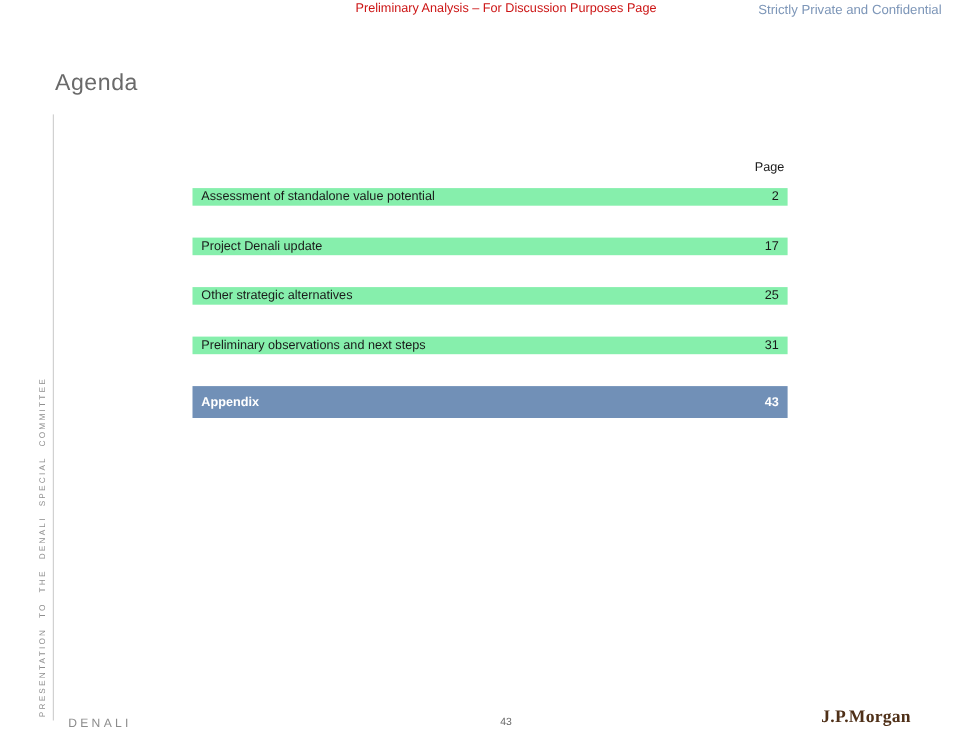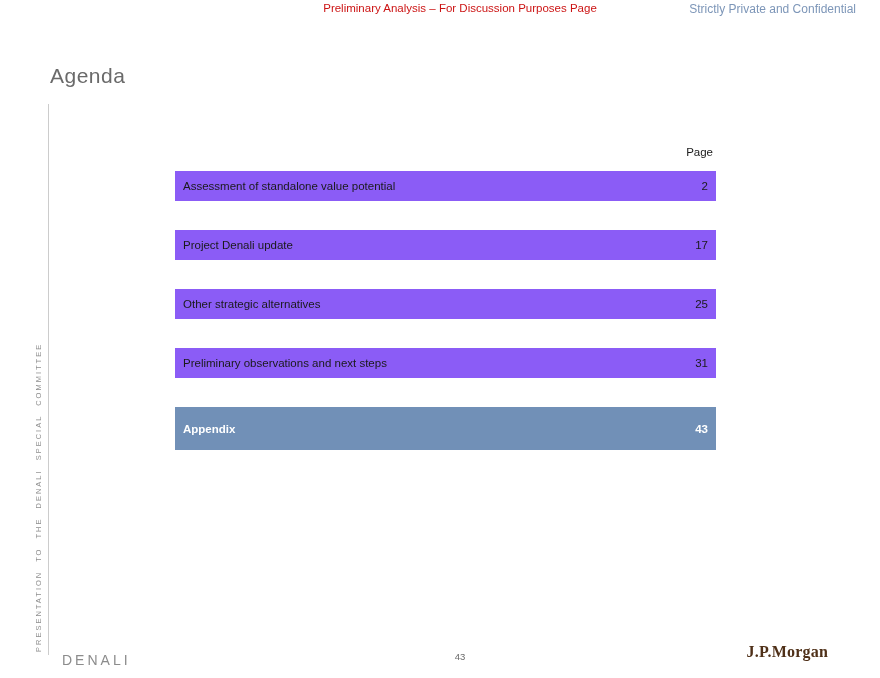--- a/index.html
+++ b/index.html
@@ -35,33 +35,33 @@
     white-space:nowrap;
   }
 
   
   .toc{position:absolute;left:175px;top:130px;width:541px;margin-top:15px;}
   .toc-page-header{
     text-align:right;font-size:11.5px;color:#1a1a1a;
     line-height:14px;margin-bottom:12px;padding-right:3px;
   }
   .toc-row{
-    height:30px;margin-bottom:29px;background:#8b5cf6;
+    height:16px;margin-bottom:29px;background:#86efac;
     display:flex;justify-content:space-between;align-items:center;
     padding:0 8px;box-sizing:border-box;
     font-size:11.5px;color:#1a1a1a;
   }
   .toc-row.hl{
-    background:#7190b7;color:#ffffff;font-weight:bold;height:43px;
+    background:#7190b7;color:#ffffff;font-weight:bold;height:29px;
   }
 
   
   .ftr-left{
     position:absolute;left:62px;top:652px;
-    font-size:14px;letter-spacing:3px;color:#8c8c8c;
+    font-size:11px;letter-spacing:3px;color:#8c8c8c;
   }
   .ftr-page{
     position:absolute;left:440px;top:651px;width:40px;text-align:center;
     font-size:9.5px;color:#6a6a6a;
   }
   .ftr-logo{
     position:absolute;right:52px;top:643px;
     font-family:"Liberation Serif", serif;font-weight:bold;
     font-size:16px;color:#4f3018;letter-spacing:.2px;
   }

